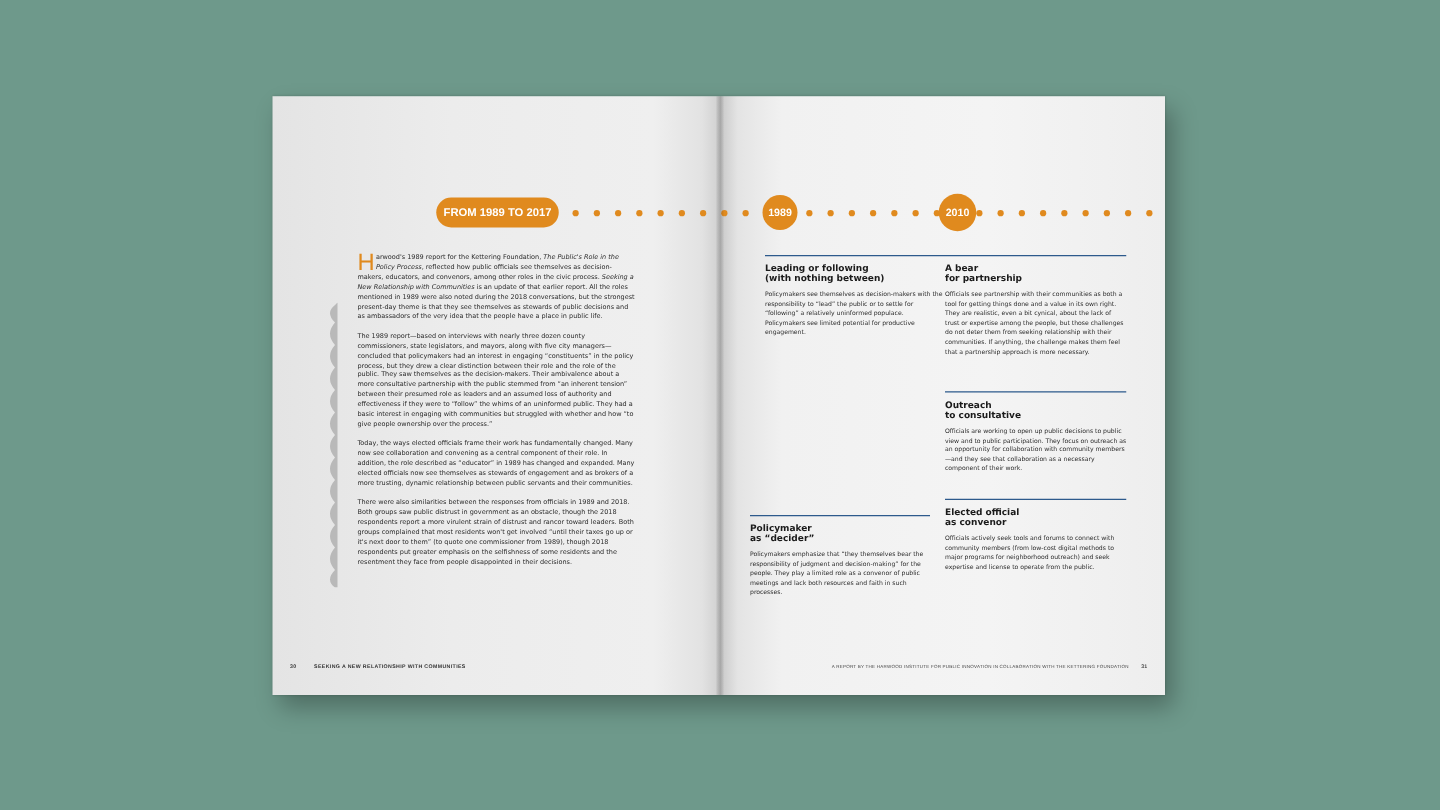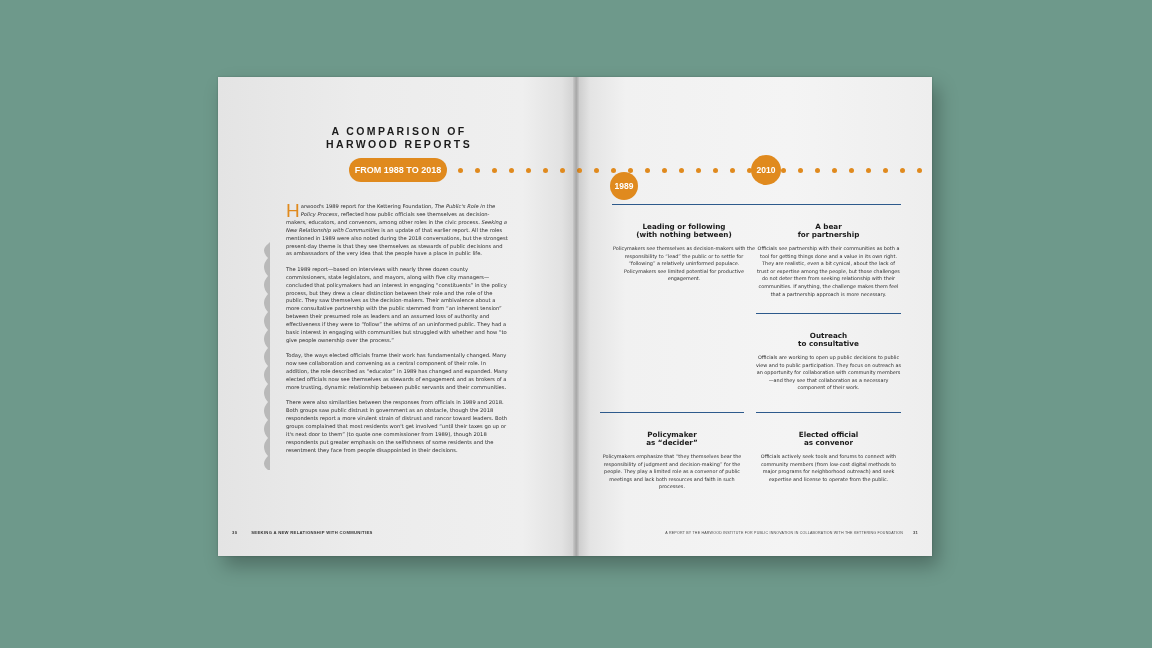--- a/index.html
+++ b/index.html
@@ -29,36 +29,32 @@
   .dropcap { float: left; font-family: "Liberation Sans", sans-serif; font-size: 19px; line-height: 15px; color: #e08a1e; margin: 0 1px -1px 0; }
   .body-text em { font-style: italic; }
 
   .scallop { position: absolute; left: 42px; top: 44px + 0px; }
 
   .footer-left { position: absolute; left: 14px; top: 453px; font-family: "Liberation Sans", sans-serif; font-size: 4.2px; color: #333; letter-spacing: 0.3px; font-weight: bold; }
   .footer-left .pg { margin-right: 14px; }
   .footer-right { position: absolute; right: 14px; top: 453px; font-family: "Liberation Sans", sans-serif; font-size: 3.6px; color: #444; letter-spacing: 0.2px; }
   .footer-right .pg { margin-left: 10px; font-weight: bold; font-size: 4.2px; }
 
-  .cell { position: absolute; width: 140px; border-top: 1.6px solid #2d5a8c; padding-top: 18px; text-align: center; }
+  .cell { position: absolute; width: 140px; border-top: 1.6px solid #2d5a8c; padding-top: 6px; }
   .cell h3 { font-family: "DejaVu Sans", sans-serif; font-weight: bold; font-size: 7.2px; line-height: 8px; color: #1b1b1b; margin-bottom: 6px; white-space: pre-line; }
   .cell p { font-family: "DejaVu Sans", sans-serif; font-size: 4.9px; line-height: 7.6px; color: #2b2b2b; }
 </style>
 </head>
 <body>
 
 <div class="spread">
 
   <div class="page page-left">
-    <div class="title">
-      <div>A COMPARISON OF</div>
-      <div>HARWOOD REPORTS</div>
-    </div>
 
-    <div class="pill">FROM 1988 TO 2018</div>
+    <div class="pill">FROM 1989 TO 2017</div>
 
     <div class="dot" style="left:240px;top:91px"></div>
     <div class="dot" style="left:257px;top:91px"></div>
     <div class="dot" style="left:274px;top:91px"></div>
     <div class="dot" style="left:291px;top:91px"></div>
     <div class="dot" style="left:308px;top:91px"></div>
     <div class="dot" style="left:325px;top:91px"></div>
     <div class="dot" style="left:342px;top:91px"></div>
 
     <svg class="scallop" width="14" height="228" viewBox="0 0 14 228" style="position:absolute;left:40px;top:165px">
@@ -96,21 +92,21 @@
     <div class="dot" style="left:205px;top:91px"></div>
     <div class="dot" style="left:222px;top:91px"></div>
     <div class="dot" style="left:239px;top:91px"></div>
     <div class="dot" style="left:256px;top:91px"></div>
     <div class="dot" style="left:273px;top:91px"></div>
     <div class="dot" style="left:290px;top:91px"></div>
     <div class="dot" style="left:307px;top:91px"></div>
     <div class="dot" style="left:324px;top:91px"></div>
     <div class="dot" style="left:341px;top:91px"></div>
 
-    <div class="year" style="left:34px;top:95px;width:28px;height:28px;line-height:28px">1989</div>
+    <div class="year" style="left:34px;top:79px;width:28px;height:28px;line-height:28px">1989</div>
     <div class="year" style="left:175px;top:78px;width:30px;height:30px">2010</div>
 
     <div class="cell" style="left:36px;top:127px;width:144px">
       <h3>Leading or following
 (with nothing between)</h3>
       <p>Policymakers see themselves as decision-makers with the responsibility to “lead” the public or to settle for “following” a relatively uninformed populace. Policymakers see limited potential for productive engagement.</p>
     </div>
     <div class="cell" style="left:180px;top:127px;width:145px">
       <h3>A bear
 for partnership</h3>
@@ -121,21 +117,21 @@
       <h3>Outreach
 to consultative</h3>
       <p>Officials are working to open up public decisions to public view and to public participation. They focus on outreach as an opportunity for collaboration with community members—and they see that collaboration as a necessary component of their work.</p>
     </div>
 
     <div class="cell" style="left:24px;top:335px;width:144px">
       <h3>Policymaker
 as “decider”</h3>
       <p>Policymakers emphasize that “they themselves bear the responsibility of judgment and decision-making” for the people. They play a limited role as a convenor of public meetings and lack both resources and faith in such processes.</p>
     </div>
-    <div class="cell" style="left:180px;top:335px;width:145px">
+    <div class="cell" style="left:180px;top:322px;width:145px">
       <h3>Elected official
 as convenor</h3>
       <p>Officials actively seek tools and forums to connect with community members (from low-cost digital methods to major programs for neighborhood outreach) and seek expertise and license to operate from the public.</p>
     </div>
 
     <div class="footer-right">
       <span>A REPORT BY THE HARWOOD INSTITUTE FOR PUBLIC INNOVATION IN COLLABORATION WITH THE KETTERING FOUNDATION</span><span class="pg">31</span>
     </div>
   </div>
 

